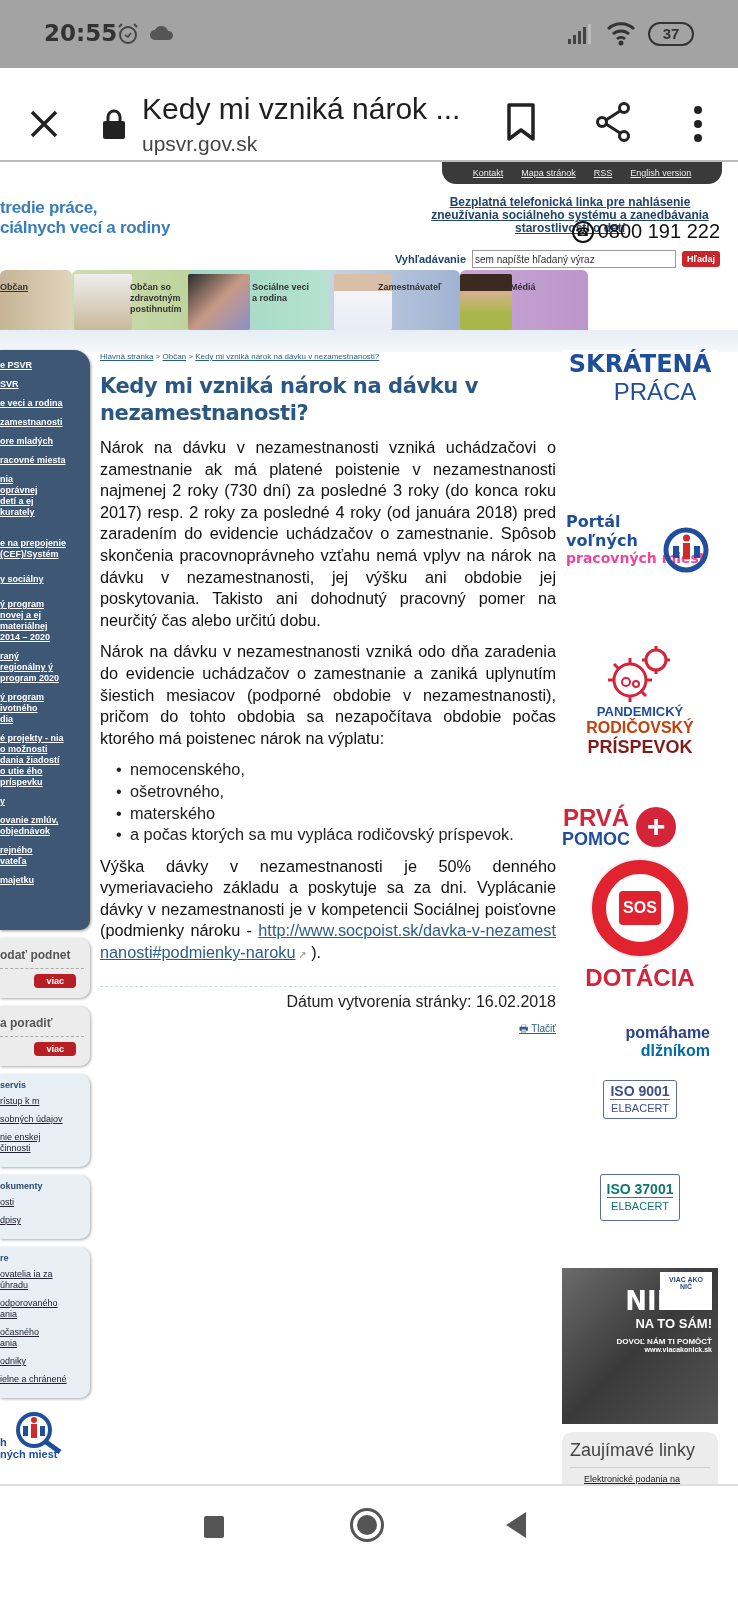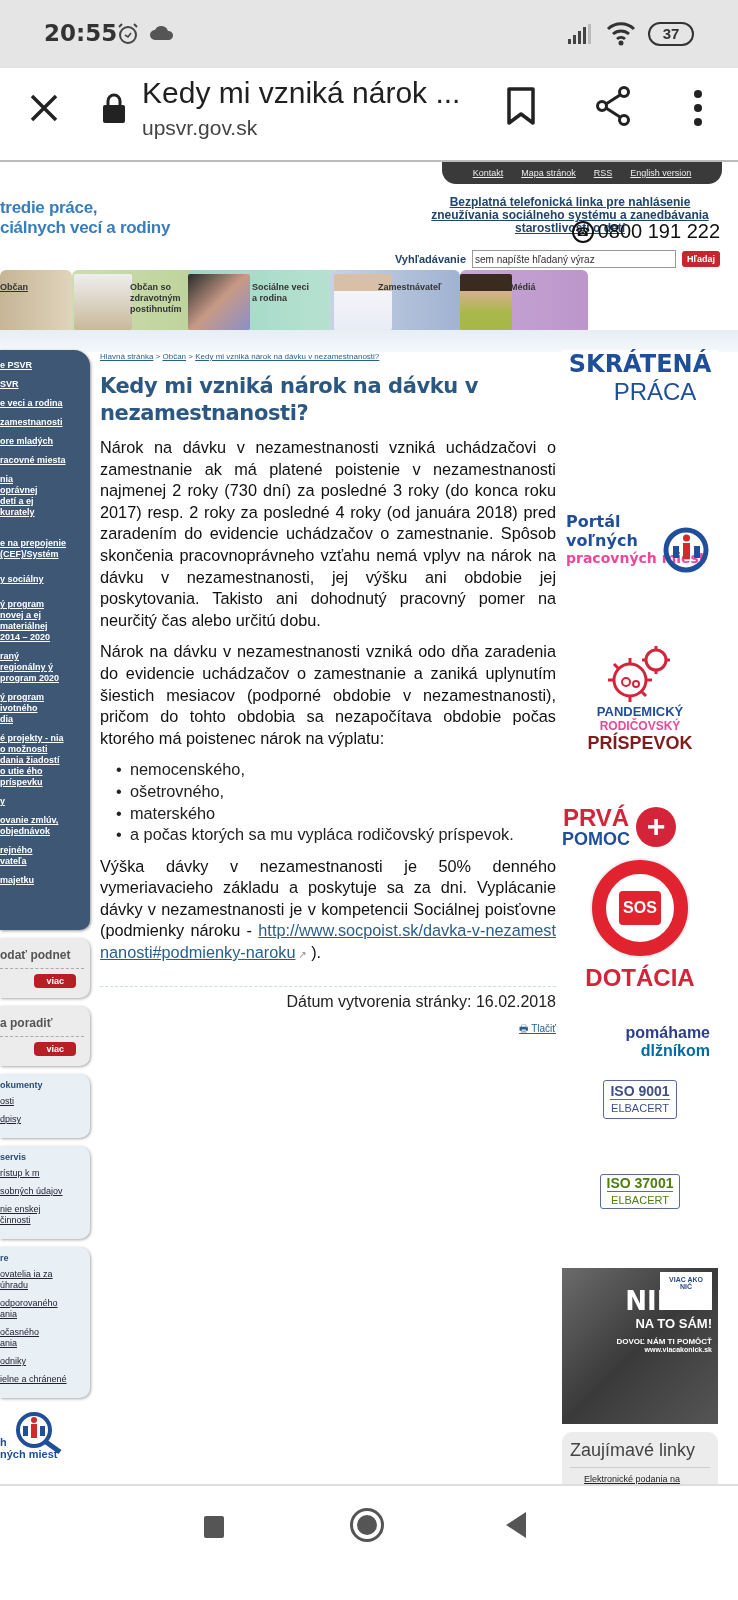--- a/index.html
+++ b/index.html
@@ -1,24 +1,24 @@
 <!DOCTYPE html>
 <html><head>
 <meta charset="utf-8">
 <style>
 *{box-sizing:border-box;margin:0;padding:0}
 body{width:738px;height:1600px;overflow:hidden;background:#fff;font-family:"Liberation Sans",sans-serif;position:relative;color:#222}
-.statusbar{position:absolute;top:0;left:0;width:738px;height:68px;background:#e5e5e5}
+.statusbar{position:absolute;top:0;left:0;width:738px;height:68px;background:#a3a3a3}
 .sb-time{position:absolute;left:44px;top:20px;font-size:23px;font-weight:bold;color:#333;font-family:"DejaVu Sans",sans-serif;letter-spacing:0}
 .sb-alarm{position:absolute;left:116px;top:22px;width:24px;height:24px}
 .sb-cloud{position:absolute;left:150px;top:26px;width:24px;height:14px}
 .sb-signal{position:absolute;left:568px;top:24px;width:26px;height:20px}
 .sb-wifi{position:absolute;left:606px;top:20px;width:30px;height:26px}
 .sb-battery{position:absolute;left:648px;top:22px;width:46px;height:24px;border:2px solid #333;border-radius:12px;text-align:center;font-size:15px;line-height:20px;color:#333;font-weight:bold}
-.toolbar{position:absolute;top:68px;left:0;width:738px;height:92px;background:#fff}
+.toolbar{position:absolute;top:84px;left:0;width:738px;height:92px;background:#fff}
 .tb-close{position:absolute;left:26px;top:22px;width:36px;height:36px}
 .tb-lock{position:absolute;left:102px;top:24px;width:24px;height:32px}
 .tb-title{position:absolute;left:142px;top:8px;font-size:30px;color:#202020;white-space:nowrap}
 .tb-url{position:absolute;left:142px;top:48px;font-size:21px;color:#444}
 .tb-bookmark{position:absolute;left:506px;top:18px;width:30px;height:40px}
 .tb-share{position:absolute;left:594px;top:18px;width:38px;height:40px}
 .tb-menu{position:absolute;left:692px;top:20px;width:12px;height:40px}
 .page{position:absolute;top:160px;left:0;width:738px;height:1350px;overflow:hidden;background:#fff;border-top:2px solid #bbb}
 .toplinks{position:absolute;right:16px;top:0;width:280px;height:22px;background:#3a3a3a;border-radius:0 0 14px 14px;display:flex;justify-content:center;gap:18px;align-items:center}
 .toplinks a{color:#eee;font-size:9px;text-decoration:underline}
@@ -192,29 +192,29 @@
       <span class="lt">odať podnet</span>
       <div class="line"></div>
       <span class="viac">viac</span>
     </div>
     <div class="lbox">
       <span class="lt">a poradiť</span>
       <div class="line"></div>
       <span class="viac">viac</span>
     </div>
     <div class="lbox2">
-      <div class="h">okumenty</div>
-      <a>osti</a>
-      <a>dpisy</a>
-    </div>
-    <div class="lbox2">
       <div class="h">servis</div>
       <a style="width:40px">rístup k m</a>
       <a>sobných údajov</a>
       <a style="width:66px">nie enskej činnosti</a>
+    </div>
+    <div class="lbox2">
+      <div class="h">okumenty</div>
+      <a>osti</a>
+      <a>dpisy</a>
     </div>
     <div class="lbox2">
       <div class="h">re</div>
       <a style="width:56px">ovatelia ia za úhradu</a>
       <a style="width:64px">odporovaného ania</a>
       <a style="width:50px">očasného ania</a>
       <a>odniky</a>
       <a>ielne a chránené</a>
     </div>
     <svg width="90" height="60" viewBox="0 0 90 60" style="margin-top:8px">
@@ -271,21 +271,21 @@
     </div>
     <div class="ad" style="height:150px">
       <svg width="80" height="60" viewBox="0 0 80 60">
           <circle cx="30" cy="36" r="16" fill="none" stroke="#d4243a" stroke-width="3"></circle>
           <circle cx="26" cy="38" r="4" fill="none" stroke="#d4243a" stroke-width="2"></circle>
           <circle cx="36" cy="40" r="3" fill="none" stroke="#d4243a" stroke-width="2"></circle>
           <circle cx="56" cy="16" r="10" fill="none" stroke="#d4243a" stroke-width="3"></circle>
           <path d="M30 14v6M30 52v6M8 36h6M46 36h6M14 20l5 5M46 52l-5-5M56 2v4M56 26v4M42 16h4M66 16h4" stroke="#d4243a" stroke-width="3"></path>
         </svg>
       <span style="color:#1f4e9a;font-size:13px">PANDEMICKÝ</span>
-      <span style="color:#ec4899;font-size:12px">RODIČOVSKÝ</span>
+      <span style="color:#c2410c;font-size:16px">RODIČOVSKÝ</span>
       <span style="color:#7f1d1d;font-size:18px">PRÍSPEVOK</span>
     </div>
     <div class="ad" style="height:58px;flex-direction:row;gap:6px">
       <div style="display:flex;flex-direction:column">
         <span style="color:#d4243a;font-size:24px;line-height:24px">PRVÁ</span>
         <span style="color:#1f4e9a;font-size:18px;line-height:18px">POMOC</span>
       </div>
       <div style="width:40px;height:40px;border-radius:50%;background:#d4243a;color:#fff;font-size:32px;line-height:38px;text-align:center">+</div>
     </div>
     <div class="ad" style="height:160px">
@@ -298,21 +298,21 @@
       <span style="color:#2b3f8a;font-size:16px">pomáhame</span>
       <span style="color:#0369a1;font-size:16px">dlžníkom</span>
     </div>
     <div class="ad" style="height:90px">
       <div style="border:1.5px solid #5a6a9a;border-radius:3px;padding:2px 6px;color:#3d4f8a;line-height:16px">
         <div style="font-size:14px;border-bottom:1px solid #5a6a9a">ISO 9001</div>
         <div style="font-size:11px;font-weight:normal">ELBACERT</div>
       </div>
     </div>
     <div class="ad" style="height:90px">
-      <div style="border:1.5px solid #5a6a9a;border-radius:3px;padding:0 6px;color:#4d7c0f;line-height:16px">
+      <div style="border:1.5px solid #5a6a9a;border-radius:3px;padding:6px 6px;color:#0f766e;line-height:16px">
         <div style="font-size:14px;border-bottom:1px solid #5a6a9a">ISO 37001</div>
         <div style="font-size:11px;font-weight:normal">ELBACERT</div>
       </div>
     </div>
     <div class="ad" style="height:156px;background:linear-gradient(135deg,#6b6b6b,#3a3a3a 50%,#555);position:relative;align-items:flex-end;padding-right:6px">
       <div style="position:absolute;right:6px;top:4px;width:52px;height:38px;background:#fff;color:#2a4a7a;font-size:7px;padding:4px">VIAC AKO NIČ</div>
       <span style="color:#fff;font-size:26px;margin-top:18px;font-family:'DejaVu Sans',sans-serif">NIE SI</span>
       <span style="color:#fff;font-size:13px">NA TO SÁM!</span>
       <span style="color:#fff;font-size:8px;margin-top:6px">DOVOĽ NÁM TI POMÔCŤ</span>
       <span style="color:#fff;font-size:7px">www.viacakonick.sk</span>

